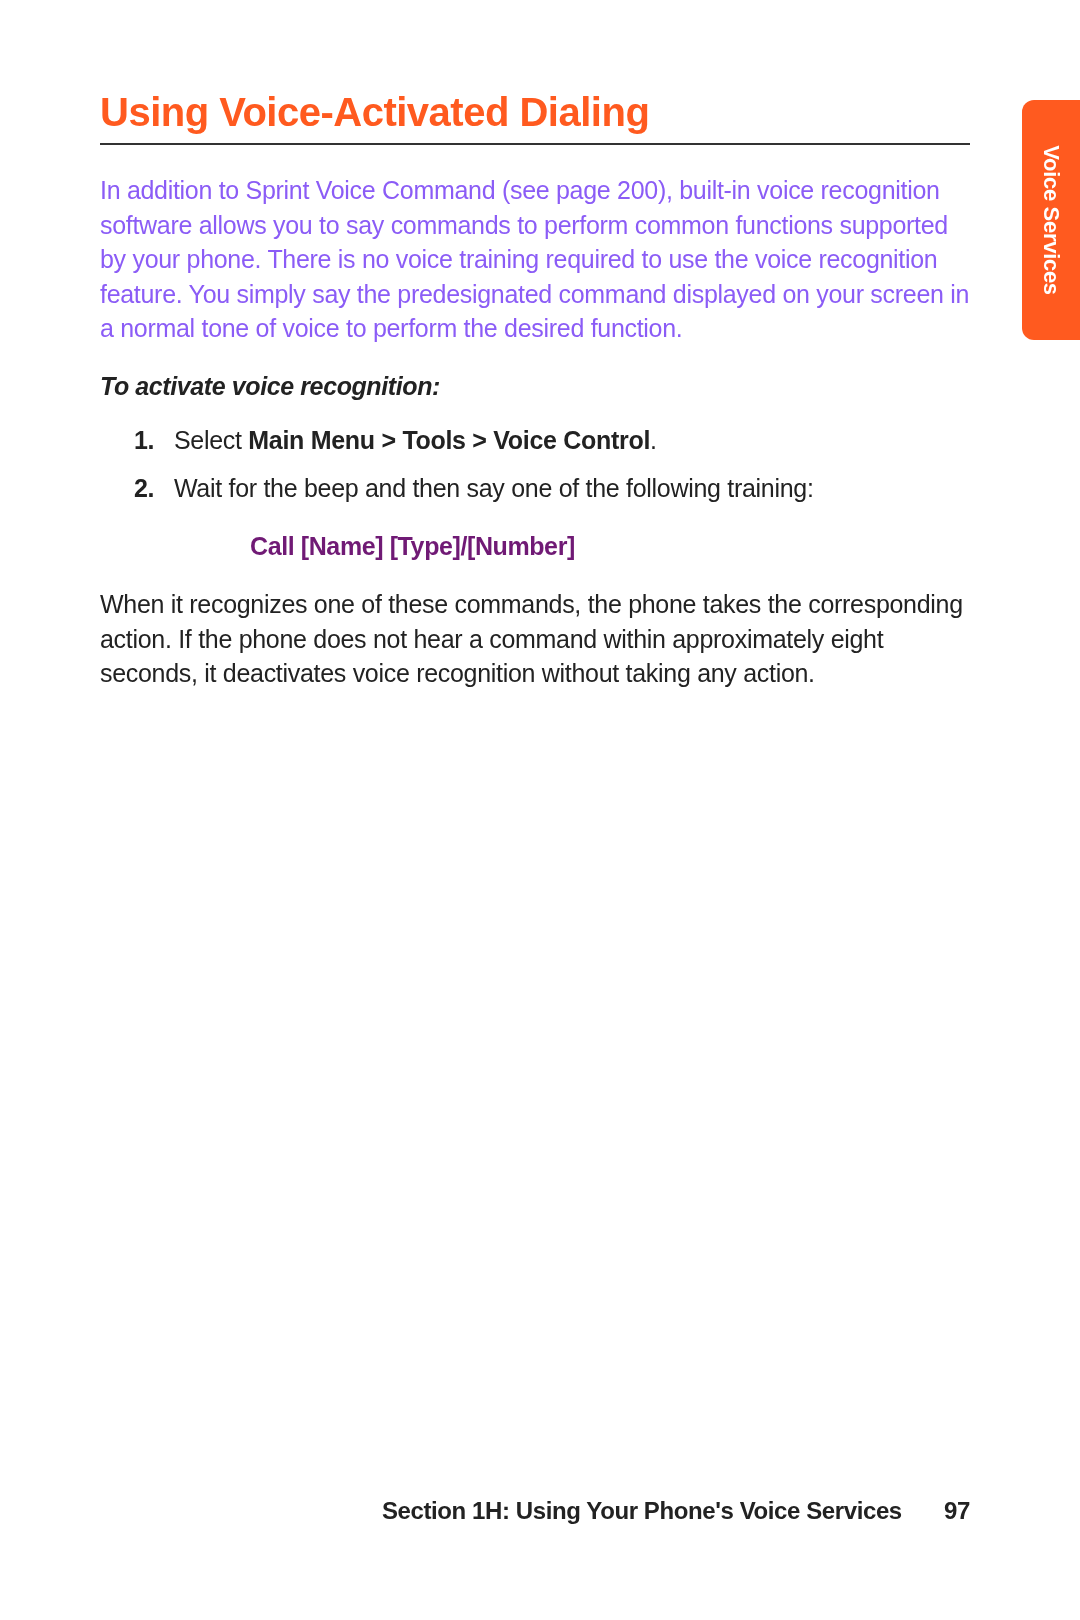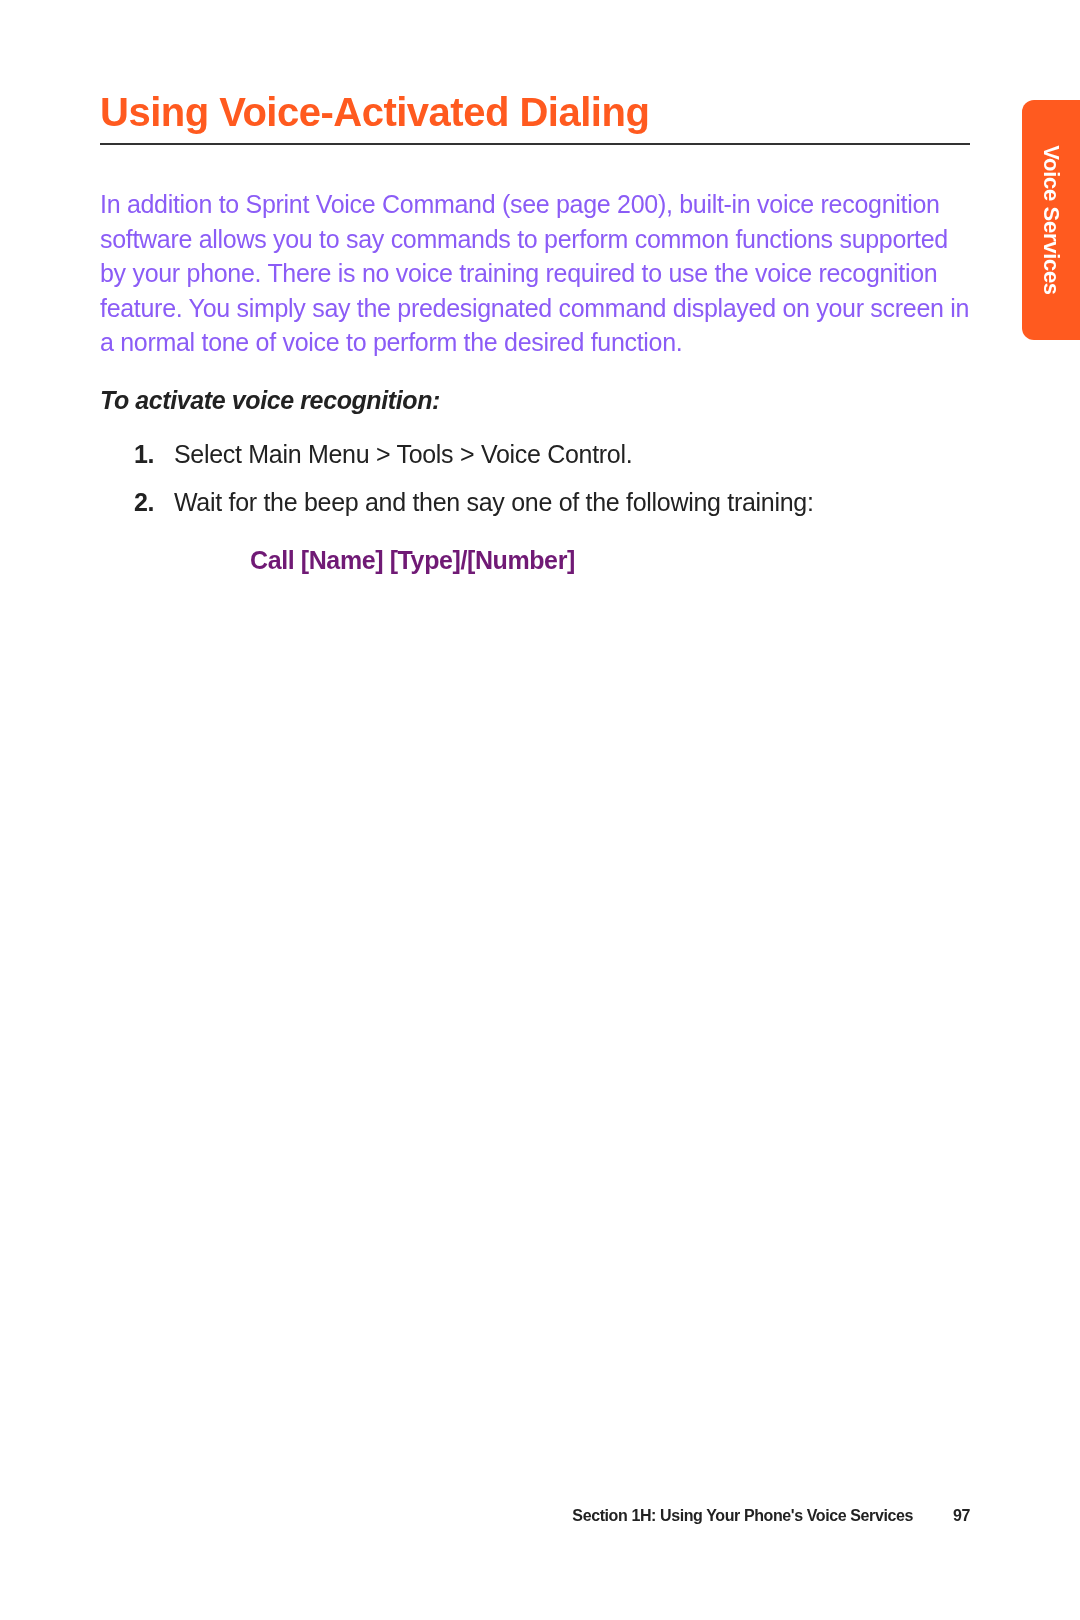--- a/index.html
+++ b/index.html
@@ -16,21 +16,21 @@
       position: relative;
       height: 100%;
     }
     .page-title {
       color: #ff5a1f;
       font-size: 40px;
       font-weight: 700;
       letter-spacing: -0.5px;
       padding-bottom: 8px;
       border-bottom: 2px solid #333;
-      margin-bottom: 42px;
+      margin-bottom: 28px;
     }
     .side-tab {
       position: absolute;
       top: 100px;
       right: 0;
       width: 58px;
       height: 240px;
       background: #ff5a1f;
       border-top-left-radius: 12px;
       border-bottom-left-radius: 12px;
@@ -73,21 +73,21 @@
       margin-bottom: 14px;
       position: relative;
       padding-left: 40px;
       color: #222;
     }
     .steps li .num {
       position: absolute;
       left: 0;
       font-weight: 700;
     }
-    .bold { font-weight: 400; }
+    .bold { font-weight: 700; }
     .commands {
       margin-left: 150px;
       font-size: 25px;
       font-weight: 700;
       line-height: 1.5;
       letter-spacing: -0.4px;
       margin-top: 6px;
       margin-bottom: 22px;
       color: #701a75;
     }
@@ -97,21 +97,21 @@
       letter-spacing: -0.3px;
       color: #222;
     }
     .footer {
       position: absolute;
       bottom: 95px;
       left: 0;
       right: 0;
       text-align: right;
       padding-right: 110px;
-      font-size: 16px;
+      font-size: 24px;
       font-weight: 700;
       letter-spacing: -0.4px;
       color: #222;
     }
     .footer .pnum {
       margin-left: 36px;
     }
   </style>
 </head>
 <body>
@@ -135,18 +135,19 @@
     <li>
       <span class="num">2.</span>
       <span>Wait for the beep and then say one of the following training:</span>
     </li>
   </ol>
 
   <div class="commands">
     <div>Call [Name] [Type]/[Number]</div>
   </div>
 
+  <p class="closing">When it recognizes one of these commands, the phone takes the corresponding action. If the phone does not hear a command within approximately eight seconds, it deactivates voice recognition without taking any action.</p>
 
   <div class="footer">
     <span>Section 1H: Using Your Phone's Voice Services</span>
     <span class="pnum">97</span>
   </div>
 </div>
 
 </body></html>

